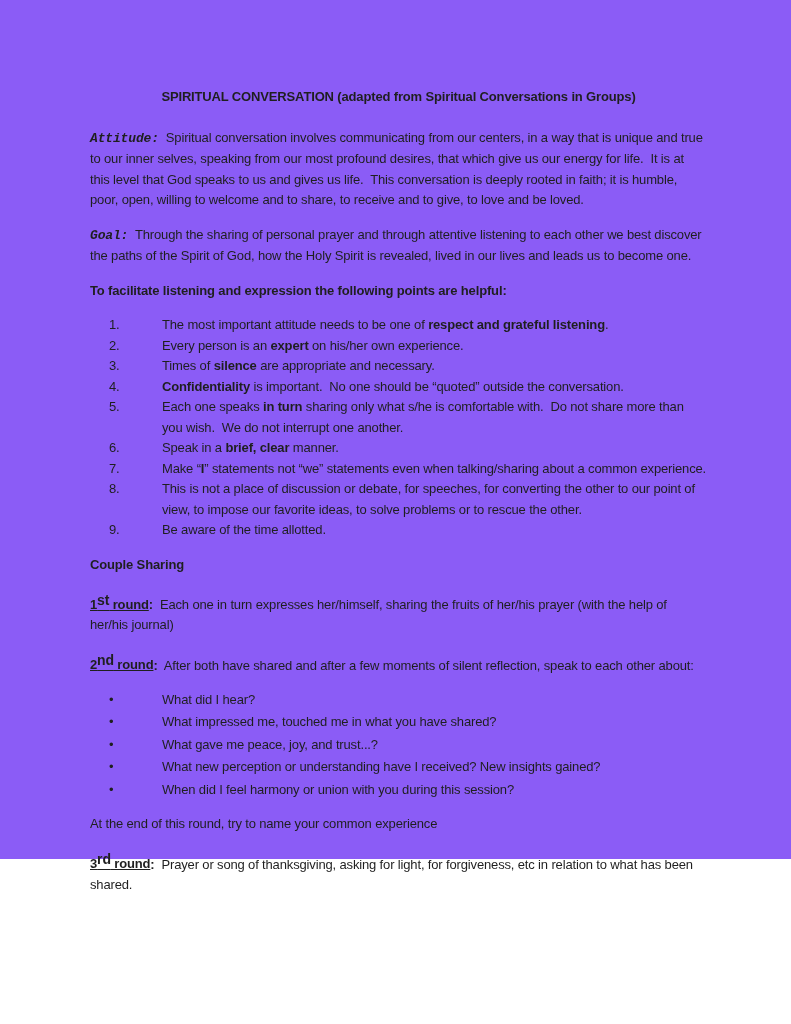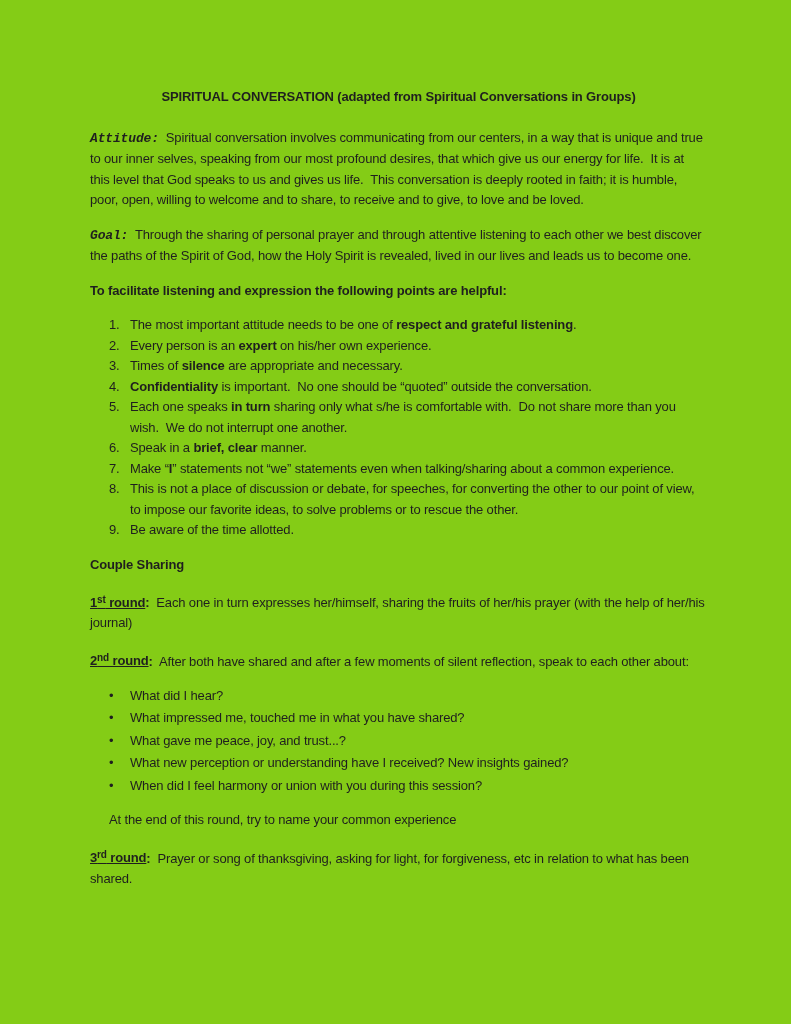--- a/index.html
+++ b/index.html
@@ -8,44 +8,44 @@
     background: #ffffff;
   }
   body {
     width: 791px;
     height: 1024px;
     overflow: hidden;
   }
   .doc {
     box-sizing: border-box;
     width: 791px;
-    height: 1024px;
+    height: 859px;
     padding: 87px 84px 40px 90px;
     font-family: "Liberation Sans", sans-serif;
     font-size: 13px;
     line-height: 20.5px;
     letter-spacing: -0.15px;
     color: #1f1f1f;
     white-space: pre-wrap;
-    background: #84cc16;
+    background: #8b5cf6;
   }
   p.block { margin: 0 0 14px 0; }
   p.title {
     text-align: center;
     font-weight: 700;
     margin: 0 0 20px 0;
   }
   p.h { font-weight: 700; }
-  p.p-indent { margin-left: 19px; }
+  p.p-indent { }
   .list { margin: 0 0 14px 0; padding-left: 19px; }
   .li { display: flex; margin: 0; }
   .uli { margin: 0 0 2px 0; }
   .marker { flex: 0 0 21px; }
-  .li-text { flex: 1 1 auto; }
+  .li-text { flex: 1 1 auto; margin-left: 32px; }
   .b { font-weight: 700; }
   .i { font-style: italic; font-family: Liberation Mono, monospace; }
   .u { text-decoration: underline; }
-  .sup { font-size: 10px; vertical-align: 4.5px; }
+  .sup { font-size: 14px; vertical-align: 4.5px; }
 </style>
 </head>
 <body>
 
 <div class="doc"><p class="block title"><span class="b">SPIRITUAL CONVERSATION (adapted from Spiritual Conversations in Groups)</span></p><p class="block p"><span class="b i">Attitude:</span><span>  Spiritual conversation involves communicating from our centers, in a way that is unique and true to our inner selves, speaking from our most profound desires, that which give us our energy for life.  It is at this level that God speaks to us and gives us life.  This conversation is deeply rooted in faith; it is humble, poor, open, willing to welcome and to share, to receive and to give, to love and be loved.</span></p><p class="block p"><span class="b i">Goal:</span><span>  Through the sharing of personal prayer and through attentive listening to each other we best discover the paths of the Spirit of God, how the Holy Spirit is revealed, lived in our lives and leads us to become one.</span></p><p class="block h"><span class="b">To facilitate listening and expression the following points are helpful:</span></p><div class="list"><div class="li oli"><span class="marker">1.</span><span class="li-text"><span>The most important attitude needs to be one of </span><span class="b">respect and grateful listening</span><span>.</span></span></div><div class="li oli"><span class="marker">2.</span><span class="li-text"><span>Every person is an </span><span class="b">expert</span><span> on his/her own experience.</span></span></div><div class="li oli"><span class="marker">3.</span><span class="li-text"><span>Times of </span><span class="b">silence</span><span> are appropriate and necessary.</span></span></div><div class="li oli"><span class="marker">4.</span><span class="li-text"><span class="b">Confidentiality</span><span> is important.  No one should be “quoted” outside the conversation.</span></span></div><div class="li oli"><span class="marker">5.</span><span class="li-text"><span>Each one speaks </span><span class="b">in turn</span><span> sharing only what s/he is comfortable with.  Do not share more than you wish.  We do not interrupt one another.</span></span></div><div class="li oli"><span class="marker">6.</span><span class="li-text"><span>Speak in a </span><span class="b">brief, clear</span><span> manner.</span></span></div><div class="li oli"><span class="marker">7.</span><span class="li-text"><span>Make “</span><span class="b">I</span><span>” statements not “we” statements even when talking/sharing about a common experience.</span></span></div><div class="li oli"><span class="marker">8.</span><span class="li-text"><span>This is not a place of discussion or debate, for speeches, for converting the other to our point of view, to impose our favorite ideas, to solve problems or to rescue the other.</span></span></div><div class="li oli"><span class="marker">9.</span><span class="li-text"><span>Be aware of the time allotted.</span></span></div></div><p class="block h"><span class="b">Couple Sharing</span></p><p class="block p"><span class="u"><span class="b">1</span><span class="b sup">st</span><span class="b"> round</span></span><span class="b">:</span><span>  Each one in turn expresses her/himself, sharing the fruits of her/his prayer (with the help of her/his journal)</span></p><p class="block p"><span class="u"><span class="b">2</span><span class="b sup">nd</span><span class="b"> round</span></span><span class="b">:</span><span>  After both have shared and after a few moments of silent reflection, speak to each other about:</span></p><div class="list"><div class="li uli"><span class="marker">•</span><span class="li-text"><span>What did I hear?</span></span></div><div class="li uli"><span class="marker">•</span><span class="li-text"><span>What impressed me, touched me in what you have shared?</span></span></div><div class="li uli"><span class="marker">•</span><span class="li-text"><span>What gave me peace, joy, and trust...?</span></span></div><div class="li uli"><span class="marker">•</span><span class="li-text"><span>What new perception or understanding have I received? New insights gained?</span></span></div><div class="li uli"><span class="marker">•</span><span class="li-text"><span>When did I feel harmony or union with you during this session?</span></span></div></div><p class="block p-indent"><span>At the end of this round, try to name your common experience</span></p><p class="block p"><span class="u"><span class="b">3</span><span class="b sup">rd</span><span class="b"> round</span></span><span class="b">:</span><span>  Prayer or song of thanksgiving, asking for light, for forgiveness, etc in relation to what has been shared.</span></p></div>
 
 </body></html>

